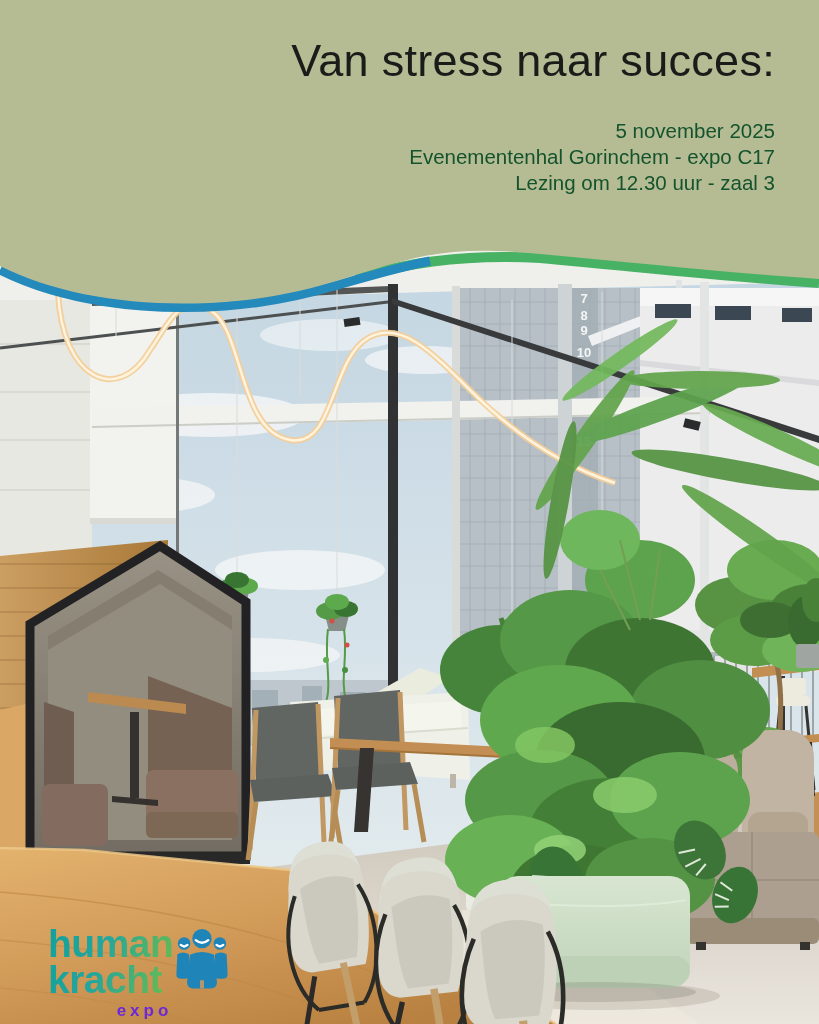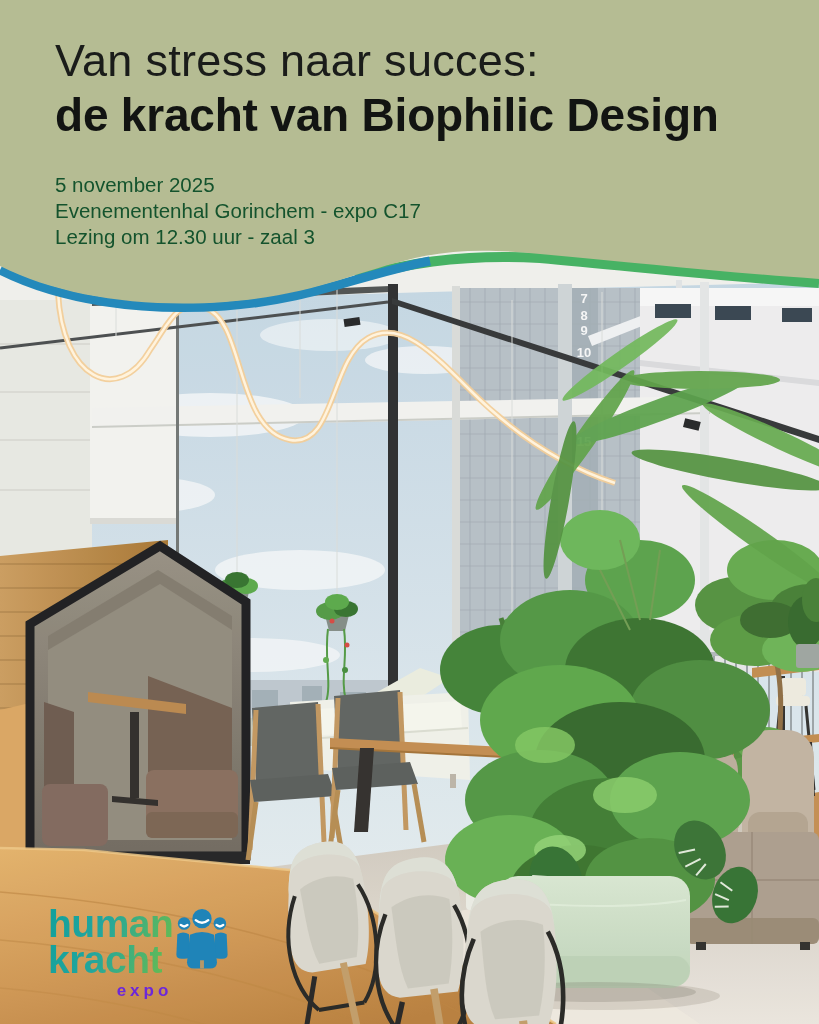--- a/index.html
+++ b/index.html
@@ -3,25 +3,25 @@
 <meta charset="utf-8">
 <style>
   html,body{margin:0;padding:0;background:#888;}
   .poster{
     position:relative;width:819px;height:1024px;overflow:hidden;
     background:#b5bc93;font-family:"Liberation Sans",sans-serif;
   }
   .photo{position:absolute;left:0;top:240px;width:819px;height:784px;z-index:1;}
   .photo svg{display:block;}
   .wave{position:absolute;left:0;top:0;z-index:2;}
-  .header{position:absolute;left:55px;top:36px;z-index:3;width:720px;}
+  .header{position:absolute;left:55px;top:36px;z-index:3;width:720px;text-align:right;}
   .title-1{font-size:45px;font-weight:300;letter-spacing:.3px;color:#1a1c1a;line-height:1.1;}
   .title-2{font-size:46px;font-weight:700;letter-spacing:-.2px;color:#121412;line-height:1.1;margin-top:4px;}
   .details{margin-top:32px;font-size:20.5px;line-height:26px;color:#14532d;font-weight:400;}
-  .logo{position:absolute;left:48px;top:906px;z-index:3;display:flex;align-items:flex-start;}
+  .logo{position:absolute;left:48px;top:926px;z-index:3;display:flex;align-items:flex-start;}
   .logo-words{display:flex;flex-direction:column;align-items:flex-end;}
   .logo-main{
     font-size:39px;font-weight:700;line-height:.92;letter-spacing:-.5px;
     text-align:left;color:#1ca19a;
   }
   @supports ((-webkit-background-clip:text) or (background-clip:text)){
     .logo-main{
       background:linear-gradient(108deg,#12a09c 0%,#23a69d 42%,#69bc4e 96%);
       -webkit-background-clip:text;background-clip:text;color:transparent;
     }
@@ -443,21 +443,20 @@
   </div>
 
   <svg class="wave" width="819" height="320" viewBox="0 0 819 320">
     <path d="M355,277 C400,266 455,253 540,258 C640,267 720,276 819,283" fill="none" stroke="#47b264" stroke-width="10"></path>
     <path d="M0,270 C60,300 140,312 225,306 C310,300 355,276 430,261" fill="none" stroke="#2489bb" stroke-width="9"></path>
     <path d="M0,0 L819,0 L819,279 C720,272 640,263 540,254 C490,249 455,249 415,258 C355,272 310,296 225,302 C140,308 60,296 0,266 Z" fill="#b5bc93"></path>
   </svg>
 
   <header class="header">
     <div class="title-1">Van stress naar succes:</div>
-    <div class="title-2">de kracht van Biophilic Design</div>
     <div class="details">
       <div>5 november 2025</div>
       <div>Evenementenhal Gorinchem - expo C17</div>
       <div>Lezing om 12.30 uur - zaal 3</div>
     </div>
   </header>
 
   <div class="logo">
     <div class="logo-words">
       <div class="logo-main"><span>human</span><br><span>kracht</span></div>

